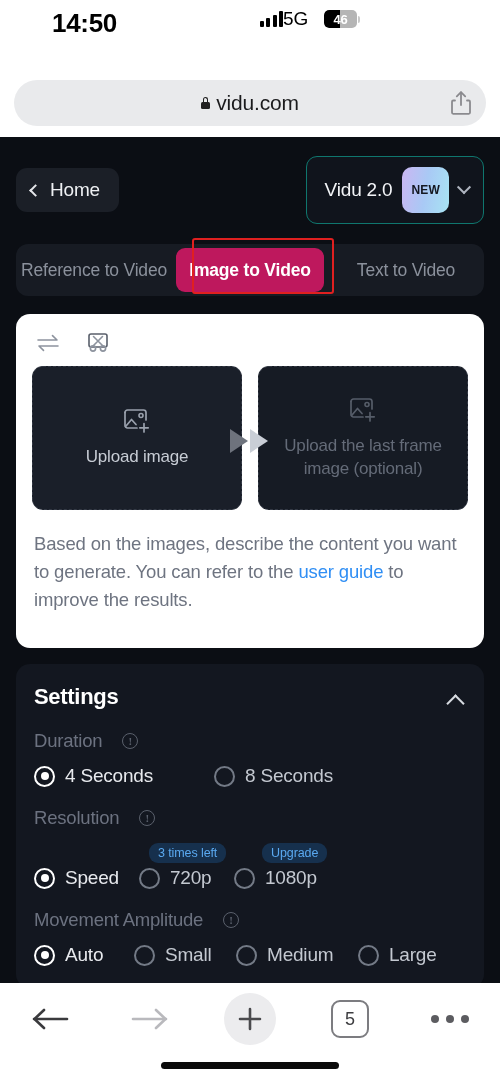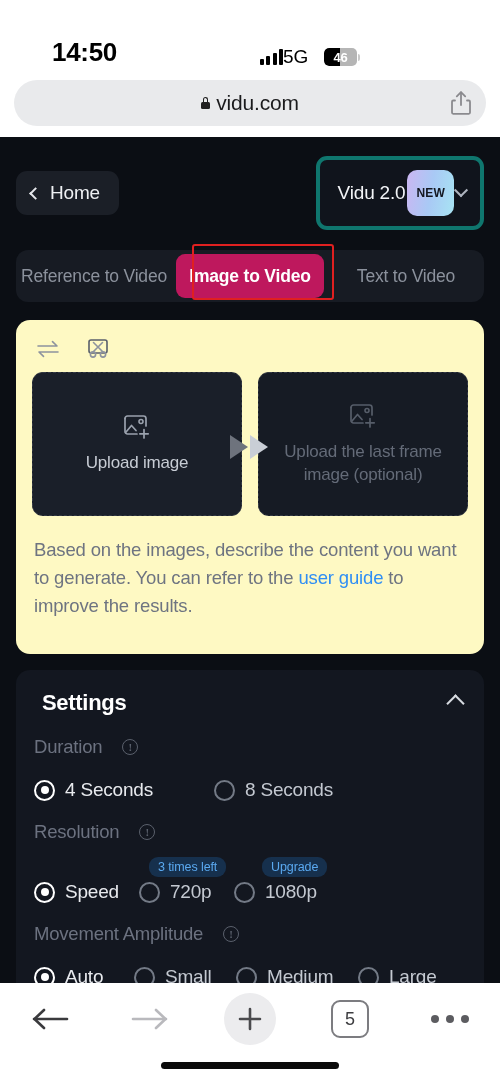--- a/index.html
+++ b/index.html
@@ -6,22 +6,22 @@
   html, body {
     width:500px; height:1083px;
     background:#ffffff;
     font-family:"Liberation Sans", sans-serif;
     overflow:hidden;
   }
   #phone { position:relative; width:500px; height:1083px; background:#fff; }
 
   
   .statusbar{
-    position:absolute; top:0; left:0; width:400px; height:68px;
-    background:#fff; display:flex; align-items:flex-end;
+    position:absolute; top:8px; left:0; width:400px; height:68px;
+    background:#fff; display:flex; align-items:flex-start;
     justify-content:space-between; padding:0 40px 0 52px;
   }
   .sb-time{ font-size:26px; font-weight:700; color:#000; letter-spacing:-0.3px; }
   .sb-right{ display:flex; align-items:center; }
   .bars{ display:flex; align-items:flex-end; gap:2.5px; height:16px; }
   .bars i{ display:block; width:4px; background:#000; border-radius:1px; }
   .bars i:nth-child(1){ height:6px; }
   .bars i:nth-child(2){ height:9px; }
   .bars i:nth-child(3){ height:12.5px; }
   .bars i:nth-child(4){ height:16px; }
@@ -63,40 +63,40 @@
 
   .topbar{ display:flex; align-items:center; justify-content:space-between;
            padding:19px 16px 0 16px; }
   .home-btn{ display:flex; align-items:center; gap:9px;
              background:#1b1f27; border-radius:11px; padding:11px 19px 11px 15px; }
   .home-btn .chev{ width:9px; height:9px; border-left:2px solid #e5e7eb;
                    border-bottom:2px solid #e5e7eb; transform:rotate(45deg);
                    margin-right:1px; }
   .home-label{ font-size:19px; color:#eef0f3; letter-spacing:-0.2px; }
 
-  .model-btn{ display:flex; align-items:center; gap:2px;
-              background:#10141c; border:4px solid #0f766e; border-radius:11px;
+  .model-btn{ display:flex; align-items:center; gap:10px;
+              background:#10141c; border:1px solid #0f766e; border-radius:11px;
               padding:10px 14px 10px 18px; }
   .model-name{ font-size:19px; color:#f2f4f7; letter-spacing:-0.2px; }
   .new-badge{ font-size:12px; font-weight:700; color:#141821;
               background:linear-gradient(100deg,#cbb6f2 0%,#a9c9f5 50%,#a7e4f3 100%);
               border-radius:10px; padding:16px 9px; letter-spacing:0.2px; }
   .dchev{ width:10px; height:10px; border-right:2px solid #aeb4bf;
           border-bottom:2px solid #aeb4bf; transform:rotate(45deg) translate(-2px,-2px); }
 
   .tabs{ position:relative; margin:20px 16px 0 16px; height:52px;
          background:#171b23; border-radius:12px; display:flex; align-items:center; }
   .tab{ flex:1; height:44px; margin:0 4px; border-radius:9px;
         display:flex; align-items:center; justify-content:center;
         font-size:17.5px; color:#8b919c; letter-spacing:-0.2px; }
   .tab.active{ background:#be185d; color:#ffffff; font-weight:700; }
   .annot{ position:absolute; left:176px; top:-6px; width:142px; height:56px;
           border:2.5px solid #e02020; border-radius:3px; pointer-events:none; }
 
-  .card{ margin:18px 16px 0 16px; background:#fef9c3; border-radius:14px; }
+  .card{ margin:18px 16px 0 16px; background:#ffffff; border-radius:14px; }
 
   .icon-row{ display:flex; align-items:center; gap:26px; padding:18px 20px 0 20px; }
 
   .uploads{ display:flex; gap:16px; padding:12px 16px 18px 16px; position:relative; }
   .upbox{ flex:1; height:144px; background:#1a1f29;
           border:1px dashed #343a46; border-radius:11px;
           display:flex; flex-direction:column; align-items:center;
           justify-content:center; gap:11px; padding:0 14px; }
   .upbox.secondary{ background:#161b24; }
   .up-label{ font-size:17px; color:#c7ccd4; text-align:center;
@@ -104,34 +104,34 @@
   .upbox.secondary .up-label{ color:#646b78; }
   .ffwd{ position:absolute; left:50%; top:50%; transform:translate(-50%,-50%);
          display:flex; align-items:center; z-index:3; }
 
   .prompt{ padding:2px 18px 34px 18px; }
   .prompt p{ font-size:18.5px; line-height:1.52; color:#6e7481; letter-spacing:-0.15px; }
   .prompt a{ color:#2f8ef4; text-decoration:none; }
 
   .settings-card{ margin:16px 16px 0 16px; background:#131720;
                   border-radius:14px; padding:20px 18px 22px 18px; }
-  .settings-head{ display:flex; align-items:center; justify-content:space-between;margin-left:8px; }
+  .settings-head{ display:flex; align-items:flex-end; justify-content:space-between; }
   .settings-title{ font-size:22px; font-weight:700; color:#ffffff; letter-spacing:-0.3px; }
   .chev-up{ width:13px; height:13px; border-left:2.5px solid #d7dbe1;
             border-top:2.5px solid #d7dbe1; transform:rotate(45deg); margin-right:4px; }
 
   .group{ margin-top:20px; }
   .group-label{ display:flex; align-items:center; gap:20px; }
   .group-label .txt{ font-size:18.5px; color:#6c7280; letter-spacing:-0.2px; }
   .info-ic{ width:16px; height:16px; border:1.4px solid #5a606c; border-radius:50%;
             display:flex; align-items:center; justify-content:center;
             font-size:11px; font-weight:700; color:#5a606c; line-height:1;
             font-family:"Liberation Serif", serif; }
 
-  .radios{ display:flex; align-items:center; margin-top:21px; }
+  .radios{ display:flex; align-items:center; margin-top:13px; }
   .radio{ display:flex; align-items:center; gap:10px; }
   .rb{ width:21px; height:21px; border-radius:50%; border:2px solid #737a86;
        display:flex; align-items:center; justify-content:center; flex:none; }
   .rb.on{ border-color:#ffffff; }
   .rb.on::after{ content:""; width:8px; height:8px; border-radius:50%; background:#fff; }
   .rlabel{ font-size:19px; color:#e8eaee; letter-spacing:-0.2px; white-space:nowrap; }
   .rlabel.dim{ color:#c4c9d1; }
 
   .badges{ position:relative; height:18px; margin-top:14px; }
   .badge{ position:absolute; top:0; font-size:12.5px; color:#5aa9f0;

